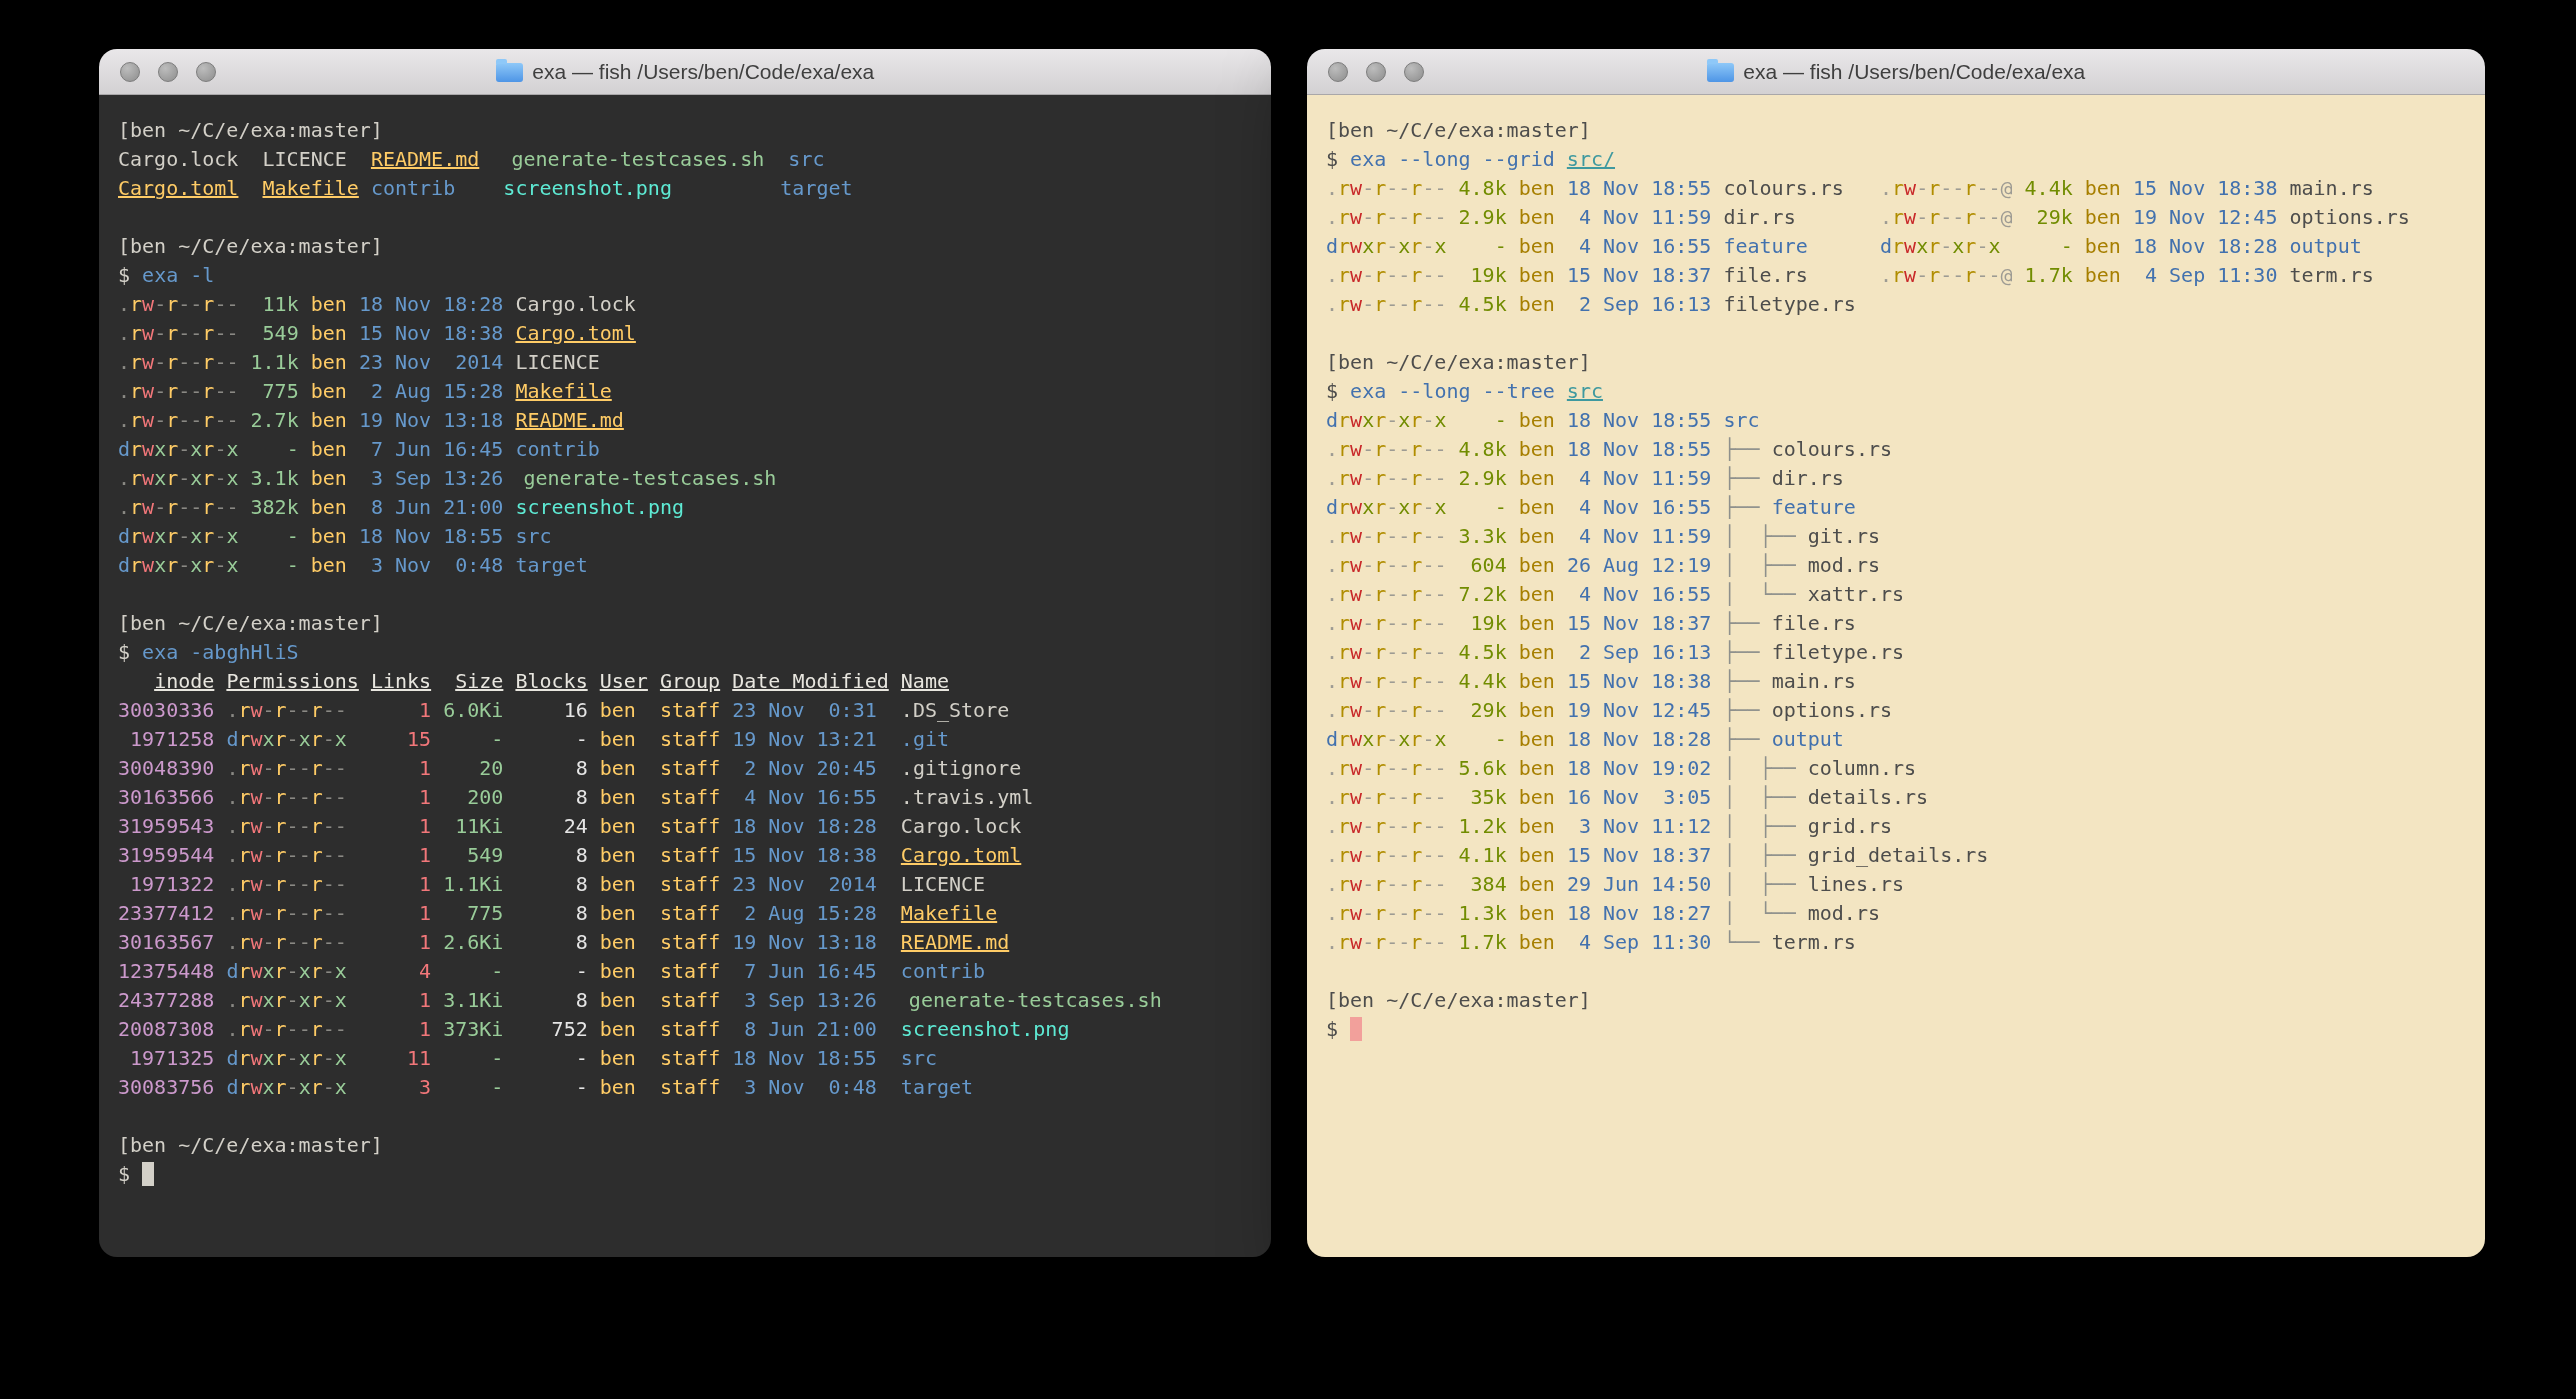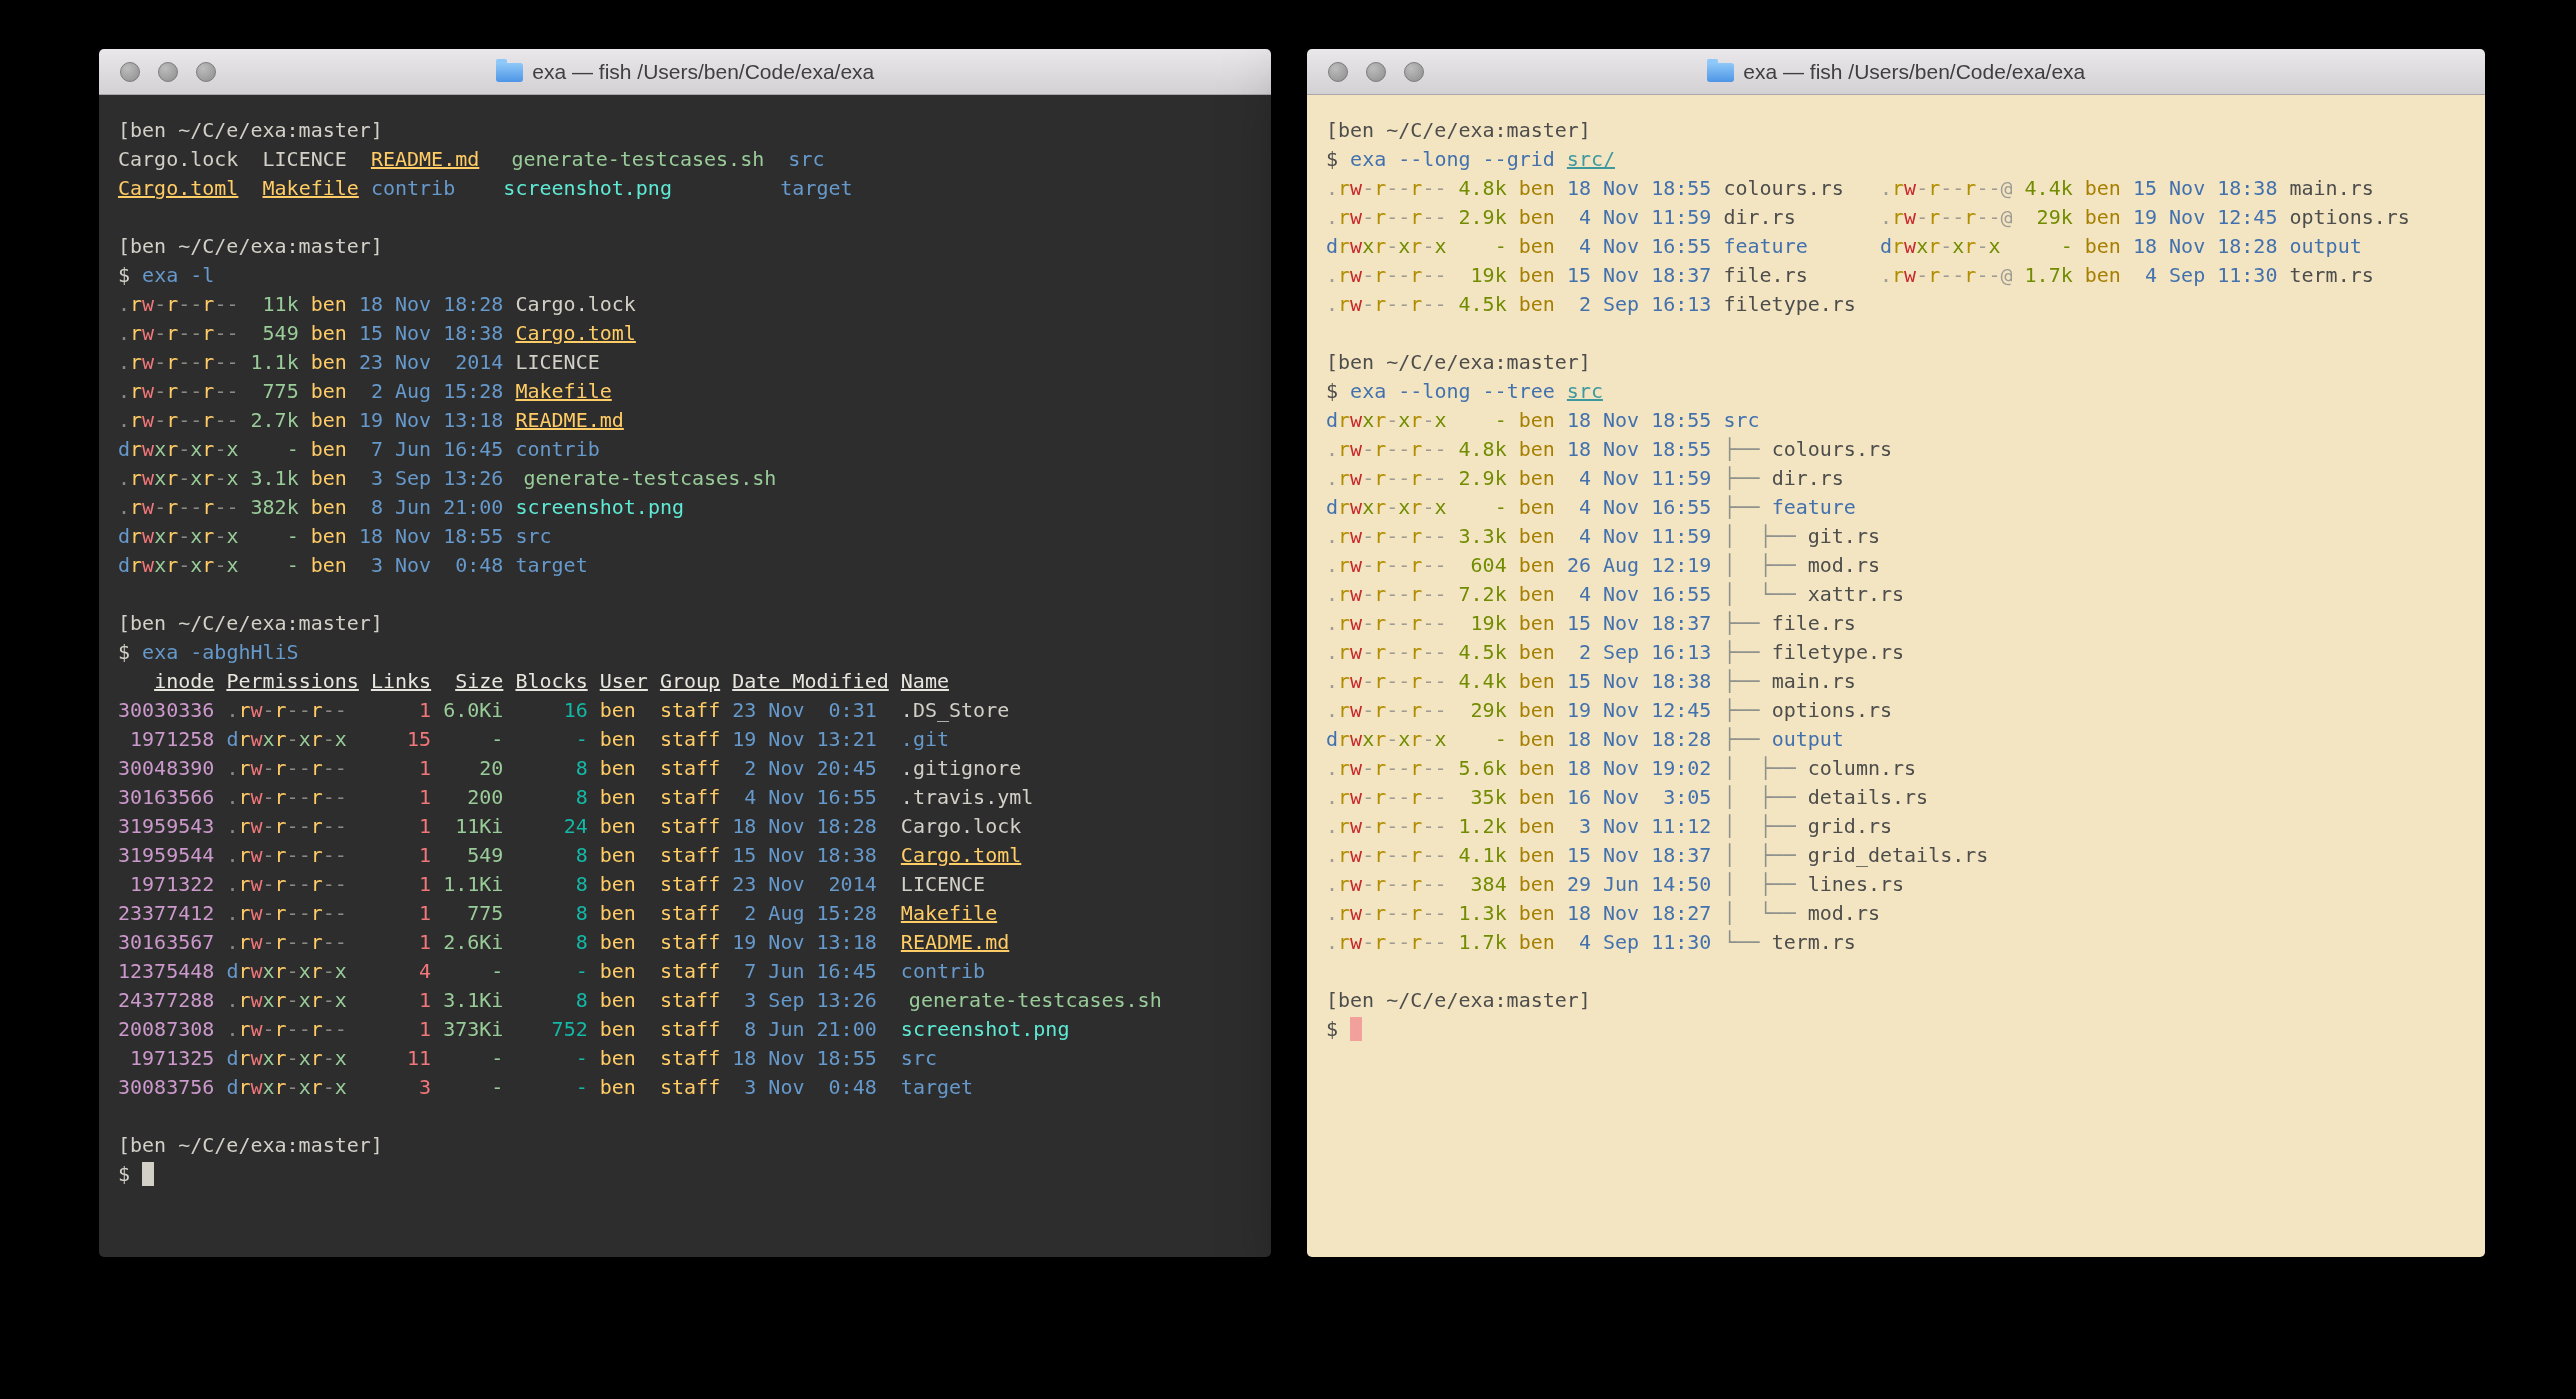--- a/index.html
+++ b/index.html
@@ -1,19 +1,19 @@
 <!DOCTYPE html>
 <html><head>
 <meta charset="utf-8">
 <style>
   * { margin:0; padding:0; box-sizing:border-box; }
   html,body { width:2576px; height:1400px; background:#000; overflow:hidden;
               font-family:"Liberation Sans", sans-serif; }
 
-  .window { position:absolute; border-radius:5px; overflow:hidden;
+  .window { position:absolute; border-radius:18px; overflow:hidden;
             box-shadow:0 29px 77px rgba(0,0,0,0.65), 0 0 1.9px rgba(0,0,0,0.5);
             display:flex; flex-direction:column; }
   .win-dark  { left:99px; top:49px; width:1172px; height:1208px; }
   .win-light { left:1307px; top:49px; width:1178px; height:1208px; }
 
   .titlebar { height:46px; flex:0 0 46px; position:relative;
               background:linear-gradient(#e9e7e9,#d3d1d3);
               border-bottom:1px solid #a9a7a9;
               display:flex; align-items:center; justify-content:center; }
   .traffic { position:absolute; left:21px; top:0; height:100%;
@@ -40,21 +40,21 @@
   .win-dark .sg-c   { color:#6699cc; }
   .win-dark .sg-dir { color:#6699cc; }
   .win-dark .sg-ex  { color:#99cc99;margin-left:8px; }
   .win-dark .sg-bl  { color:#ffcc66; text-decoration:underline; }
   .win-dark .sg-im  { color:#5eead4; }
   .win-dark .sg-sz  { color:#99cc99; }
   .win-dark .sg-u   { color:#ffcc66; }
   .win-dark .sg-dt  { color:#6699cc; }
   .win-dark .sg-in  { color:#cc99cc; }
   .win-dark .sg-ln  { color:#f2777a; }
-  .win-dark .sg-bk  { color:#14b8a6; }
+  .win-dark .sg-bk  { color:#e5e5e5; }
   .win-dark .sg-hd  { color:#e8e6df; text-decoration:underline; }
   .win-dark .sg-cur { background:#d3d0c8; color:#2d2d2d; }
   .win-dark .pc-d { color:#6699cc; }
   .win-dark .pc-r { color:#ffcc66; }
   .win-dark .pc-w { color:#f2777a; }
   .win-dark .pc-x { color:#99cc99; }
   .win-dark .pc-m { color:#8a8984; }
 
   
   .win-light .term { background:#f3e5c2; color:#4d4d4c; }

